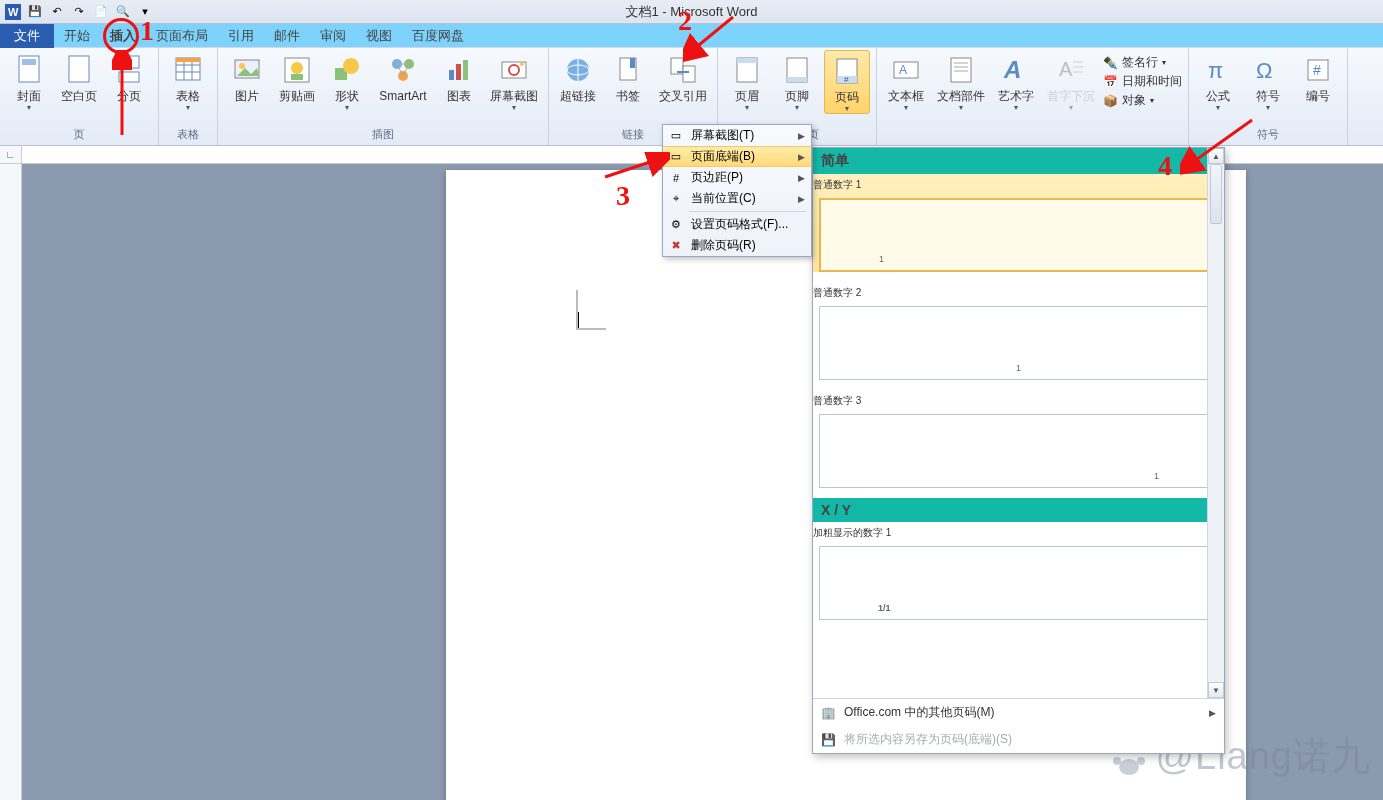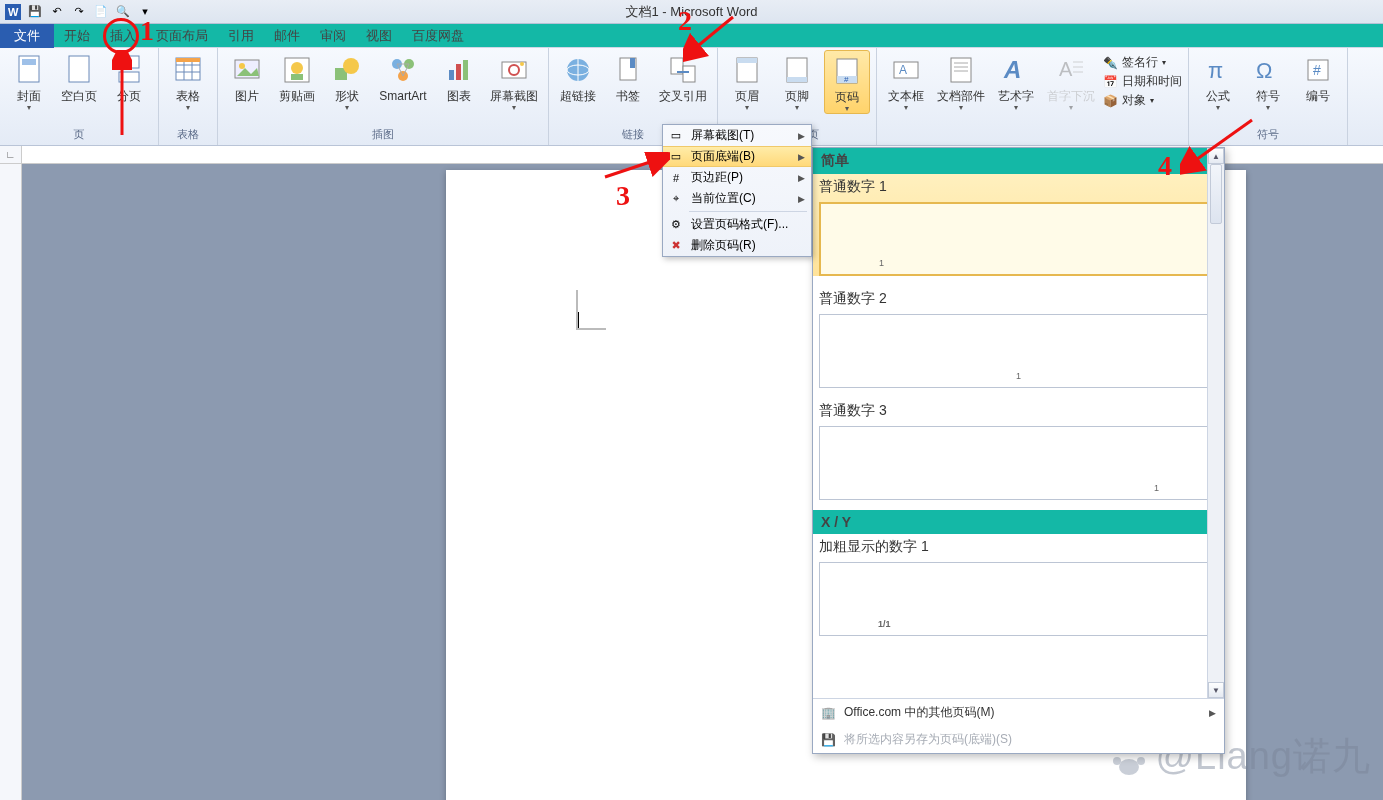--- a/index.html
+++ b/index.html
@@ -3,24 +3,24 @@
 <meta charset="utf-8">
 <style>
 * { margin: 0; padding: 0; box-sizing: border-box; font-family: "Microsoft YaHei", "Segoe UI", sans-serif; }
 body { width: 1383px; height: 800px; background: #fff; overflow: hidden; position: relative; }
 
 .titlebar { height: 24px; background: linear-gradient(#e8edf5, #dde5f0); display: flex; align-items: center; position: relative; border-bottom: 1px solid #b6c1d6; }
 .qat { display: flex; align-items: center; padding-left: 4px; gap: 4px; }
 .qat-icon { width: 18px; height: 18px; display: flex; align-items: center; justify-content: center; font-size: 11px; }
 .title-text { position: absolute; left: 50%; transform: translateX(-50%); font-size: 13px; color: #333; }
 
-.tabs { height: 24px; background: #14b8a6; display: flex; align-items: center; border-bottom: 1px solid #d0d7e5; position: relative; }
+.tabs { height: 24px; background: #7dd3fc; display: flex; align-items: center; border-bottom: 1px solid #d0d7e5; position: relative; }
 .tab { padding: 3px 10px; font-size: 13px; color: #444; cursor: pointer; height: 24px; display: flex; align-items: center; }
 .tab.file { background: #2a5db0; color: #fff; font-size: 13px; padding: 3px 14px; }
-.tab.active-circled { position: relative; }
+.tab.active-circled { position: relative; font-weight: bold; }
 
 .ribbon { height: 98px; background: linear-gradient(#f6f9fe, #e4ebf6); display: flex; border-bottom: 1px solid #b9c4d7; }
 .group { display: flex; flex-direction: column; border-right: 1px solid #c9d2e0; padding: 2px 6px 0; }
 .group-controls { display: flex; flex: 1; align-items: flex-start; gap: 4px; }
 .big-btn { display: flex; flex-direction: column; align-items: center; justify-content: flex-start; width: 46px; padding-top: 4px; cursor: pointer; }
 .big-btn .icon-box { width: 32px; height: 32px; margin-bottom: 4px; display: flex; align-items: center; justify-content: center; }
 .big-btn .lbl { font-size: 12px; color: #333; text-align: center; line-height: 1.1; }
 .big-btn .arrow { font-size: 8px; color: #555; }
 .group-label { font-size: 11px; color: #5b6b88; text-align: center; padding: 2px 0 3px; }
 .small-row { display: flex; flex-direction: column; gap: 2px; font-size: 12px; color: #333; padding-top: 4px; }
@@ -42,21 +42,21 @@
 .dropdown-menu { position:absolute; top:124px; left:662px; width:150px; background: linear-gradient(#f7f9fd,#eef2f9); border:1px solid #9aa9c2; box-shadow:2px 2px 6px rgba(0,0,0,.25); z-index:50; font-size:12px; }
 .menu-item { display:flex; align-items:center; height:21px; padding:0 6px 0 4px; gap:6px; cursor:pointer; position:relative; }
 .menu-item .mi-icon { width:18px; height:18px; display:flex; align-items:center; justify-content:center; font-size:11px; }
 .menu-item .mi-arrow { margin-left:auto; font-size:9px; color:#555; }
 .menu-item.highlighted { background: linear-gradient(#ffeca8, #ffd97a); border-top:1px solid #f0c96a; border-bottom:1px solid #f0c96a; height:21px; }
 .menu-sep { height:1px; background:#cdd5e3; margin:2px 4px 2px 26px; }
 
 .gallery-panel { position:absolute; top:147px; left:812px; width:413px; height:607px; background:#fff; border:1px solid #9aa9c2; box-shadow:2px 3px 8px rgba(0,0,0,.25); z-index:49; font-size:12px; display:flex; flex-direction:column; }
 .gallery-scroll { flex:1; overflow:hidden; position:relative; }
 .gallery-header { background:#14b8a6; padding:4px 8px; color:#444; font-weight:bold; font-size:14px; }
-.gallery-item-label { padding:4px 6px; color:#333; font-size:14px; }
+.gallery-item-label { padding:4px 0; color:#333; font-size:10px; }
 .gallery-preview { margin:2px 6px 10px; height:74px; border:1px solid #bcc5d4; background:#fff; position:relative; }
 .gallery-item.highlighted .gallery-preview { border:2px solid #e6b84f; background:#fffbe8; }
 .gallery-item.highlighted { background: linear-gradient(#fff0bf, #ffe39a); }
 .pg-num { position:absolute; font-size:9px; color:#666; }
 .gallery-footer { border-top:1px solid #cdd5e3; }
 .gf-item { display:flex; align-items:center; gap:8px; padding:5px 8px; font-size:12px; color:#333; cursor:pointer; }
 .gf-item.disabled { color:#a7acb5; }
 .gf-item .mi-arrow { margin-left:auto; font-size:9px; color:#555;}
 .gallery-scrollbar { position:absolute; right:0; top:0; bottom:0; width:17px; background:#eef1f6; border-left:1px solid #cdd5e3; }
 .sb-btn { height:16px; background:linear-gradient(#fdfefe,#e5eaf2); border:1px solid #c2cad8; font-size:8px; display:flex; align-items:center; justify-content:center; color:#556; }

